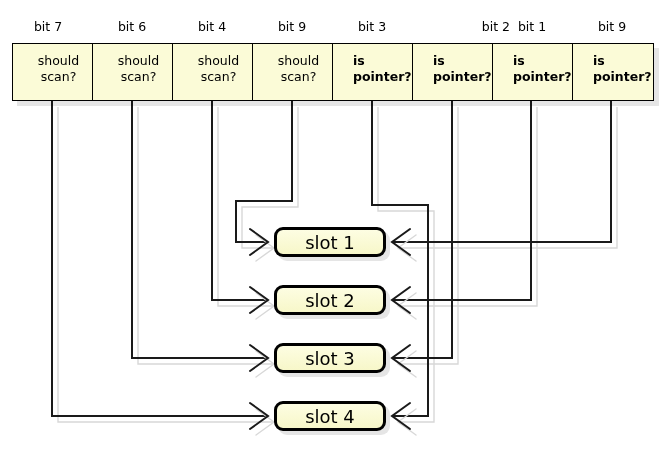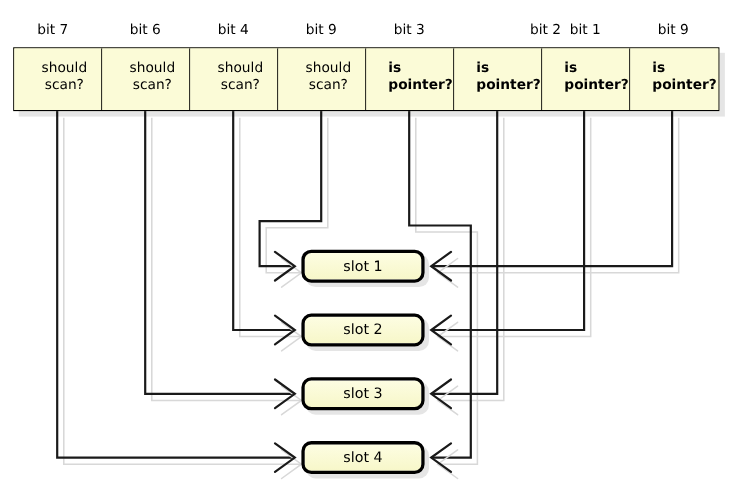--- a/index.html
+++ b/index.html
@@ -59,21 +59,21 @@
 
   .slot {
     position: absolute;
     width: 112px;
     height: 30px;
     border: 3px solid #000000;
     border-radius: 9px;
     box-sizing: border-box;
     background: linear-gradient(#fdfde2, #f7f7c9);
     box-shadow: 4px 4px 0 rgba(0,0,0,0.10);
-    font-size: 13px;
+    font-size: 18px;
     color: #000000;
     display: flex;
     align-items: center;
     justify-content: center;
     z-index: 3;
   }
 </style>
 </head>
 <body>
 

